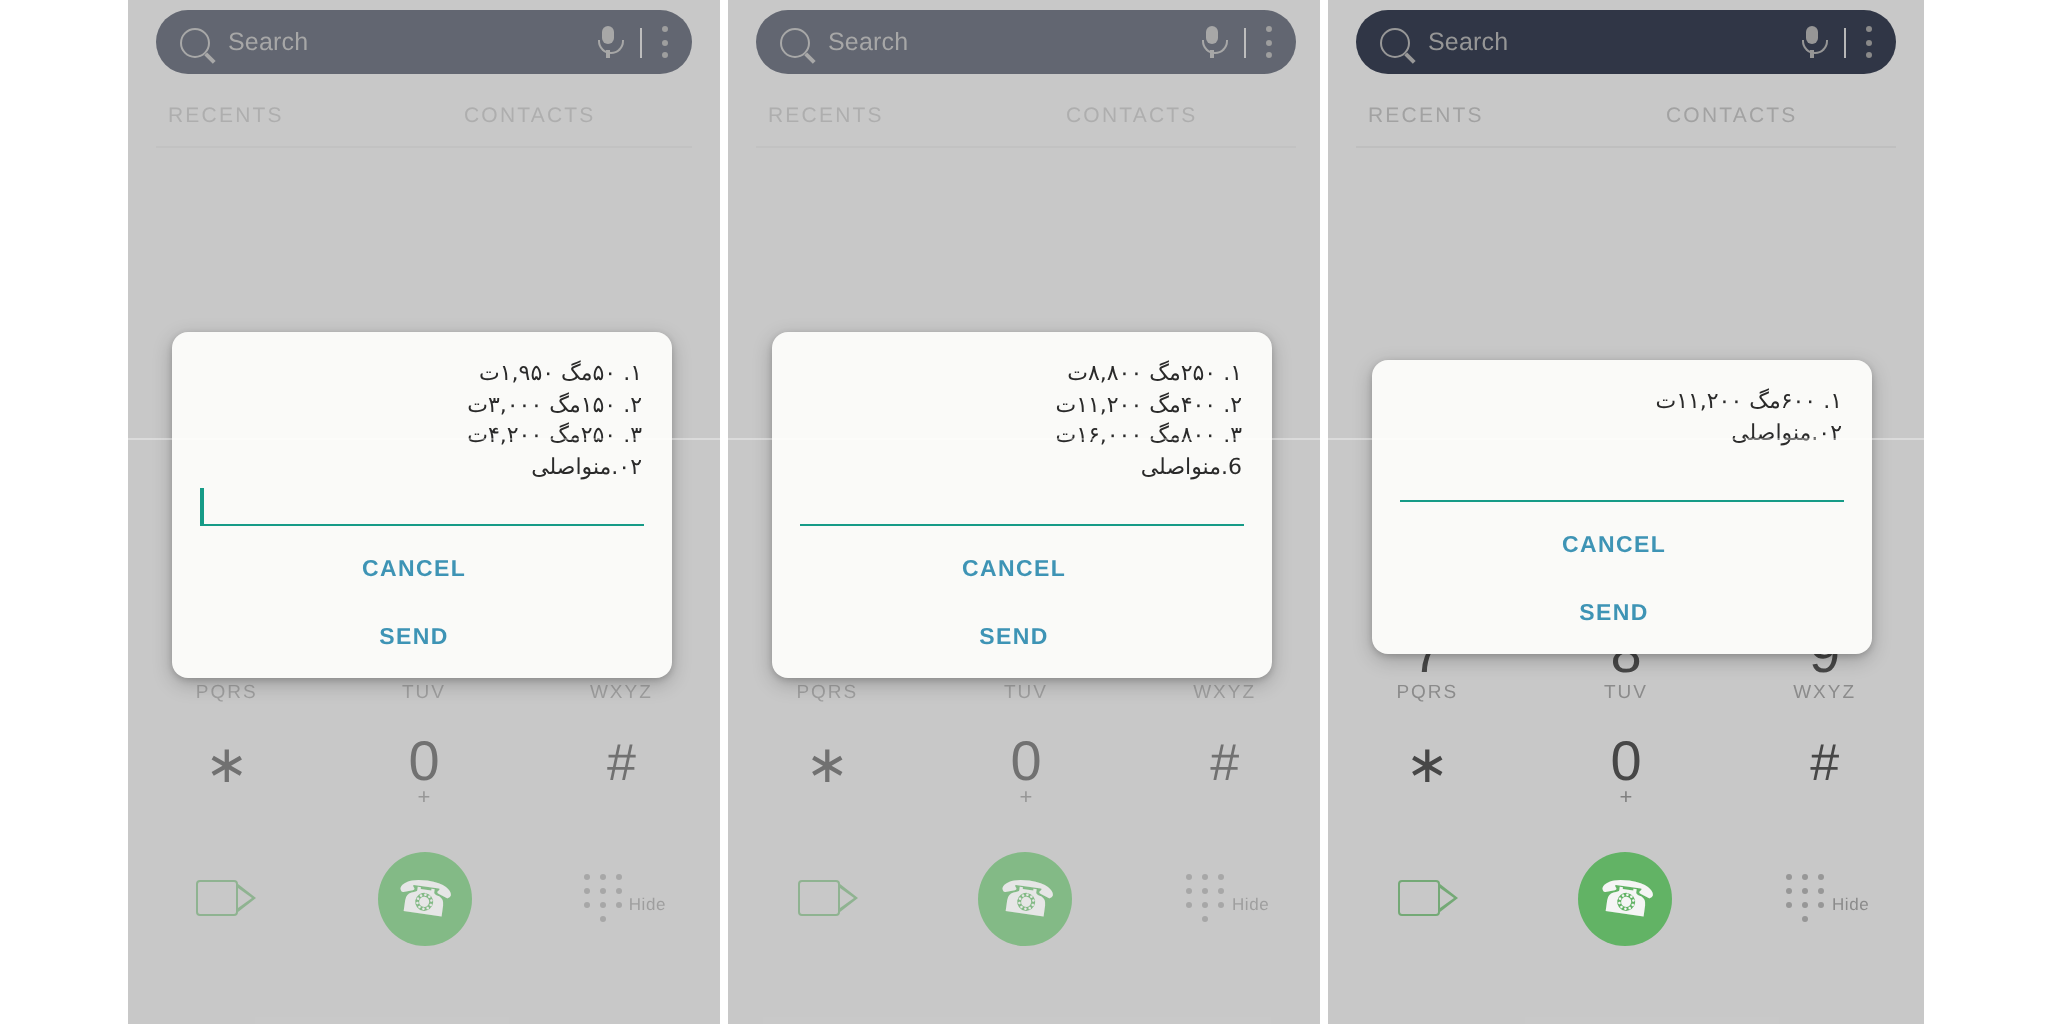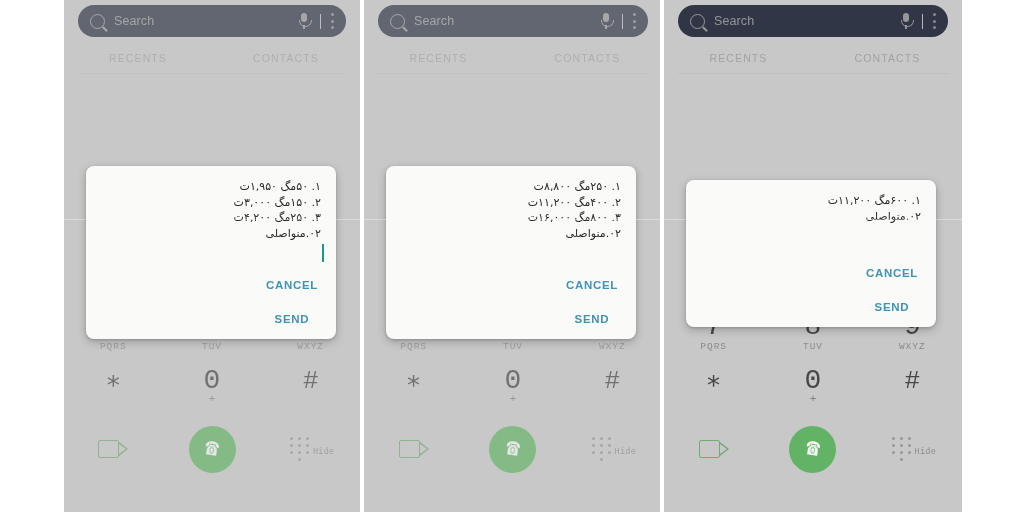--- a/index.html
+++ b/index.html
@@ -84,32 +84,33 @@
     display:flex;flex-direction:column;justify-content:space-between;align-items:center;
   }
   .kebab i{display:block;width:3px;height:3px;border-radius:50%;background:#7c7c7c;}
 
   
   .tabs{
     position:absolute;left:0;right:0;top:45px;height:28px;
     display:flex;
   }
   .tab{
-    flex:1 1 0;text-align:center;
+    flex:1 1 0;
     font-size:10.5px;letter-spacing:1.1px;color:#9a9a9a;
     line-height:26px;
+    padding-left:20px;
   }
   .tab-rule{
     position:absolute;left:14px;right:14px;top:73px;height:1px;
     background:#bdbdbd;
   }
 
   
   .dialpad{
-    position:absolute;left:0;right:0;bottom:0;height:200px;font-family:Liberation Mono, monospace;
+    position:absolute;left:0;right:0;bottom:0;height:200px;
   }
   .row{
     display:flex;height:54px;
   }
   .row.fnrow{height:58px;}
   .key{
     flex:1 1 0;
     display:flex;flex-direction:column;align-items:center;justify-content:flex-start;
     position:relative;
   }
@@ -172,21 +173,21 @@
   }
 
   
   .dialog{
     position:absolute;
     background:#fafaf8;
     border-radius:8px;
     box-shadow:0 3px 10px rgba(0,0,0,0.22), 0 1px 3px rgba(0,0,0,0.16);
     box-sizing:border-box;
     z-index:5;
-    display:flex;flex-direction:column;align-items:flex-end;
+    display:flex;flex-direction:column;
   }
   #dialog-1{left:22px;top:166px;width:250px;height:173px;}
   #dialog-2{left:22px;top:166px;width:250px;height:173px;}
   #dialog-3{left:22px;top:180px;width:250px;height:147px;}
 
   .dlg-msg{
     direction:rtl;
     text-align:right;
     padding:13px 15px 0 15px;
     font-family:"DejaVu Sans","Liberation Sans",sans-serif;
@@ -424,21 +425,21 @@
         </div>
       </div>
     </div>
 
     <div class="scrim"></div>
 
     <div class="dialog" id="dialog-2">
       <div class="dlg-msg">۱. ۲۵۰مگ ۸,۸۰۰ت
 ۲. ۴۰۰مگ ۱۱,۲۰۰ت
 ۳. ۸۰۰مگ ۱۶,۰۰۰ت
-۰۲.منواصلی</div>
+6.منواصلی</div>
       <div class="dlg-input-wrap">
         <div class="dlg-input"></div>
       </div>
       <div class="dlg-actions">
         <button class="dlg-btn">CANCEL</button>
         <button class="dlg-btn">SEND</button>
       </div>
     </div>
   </div>
 

